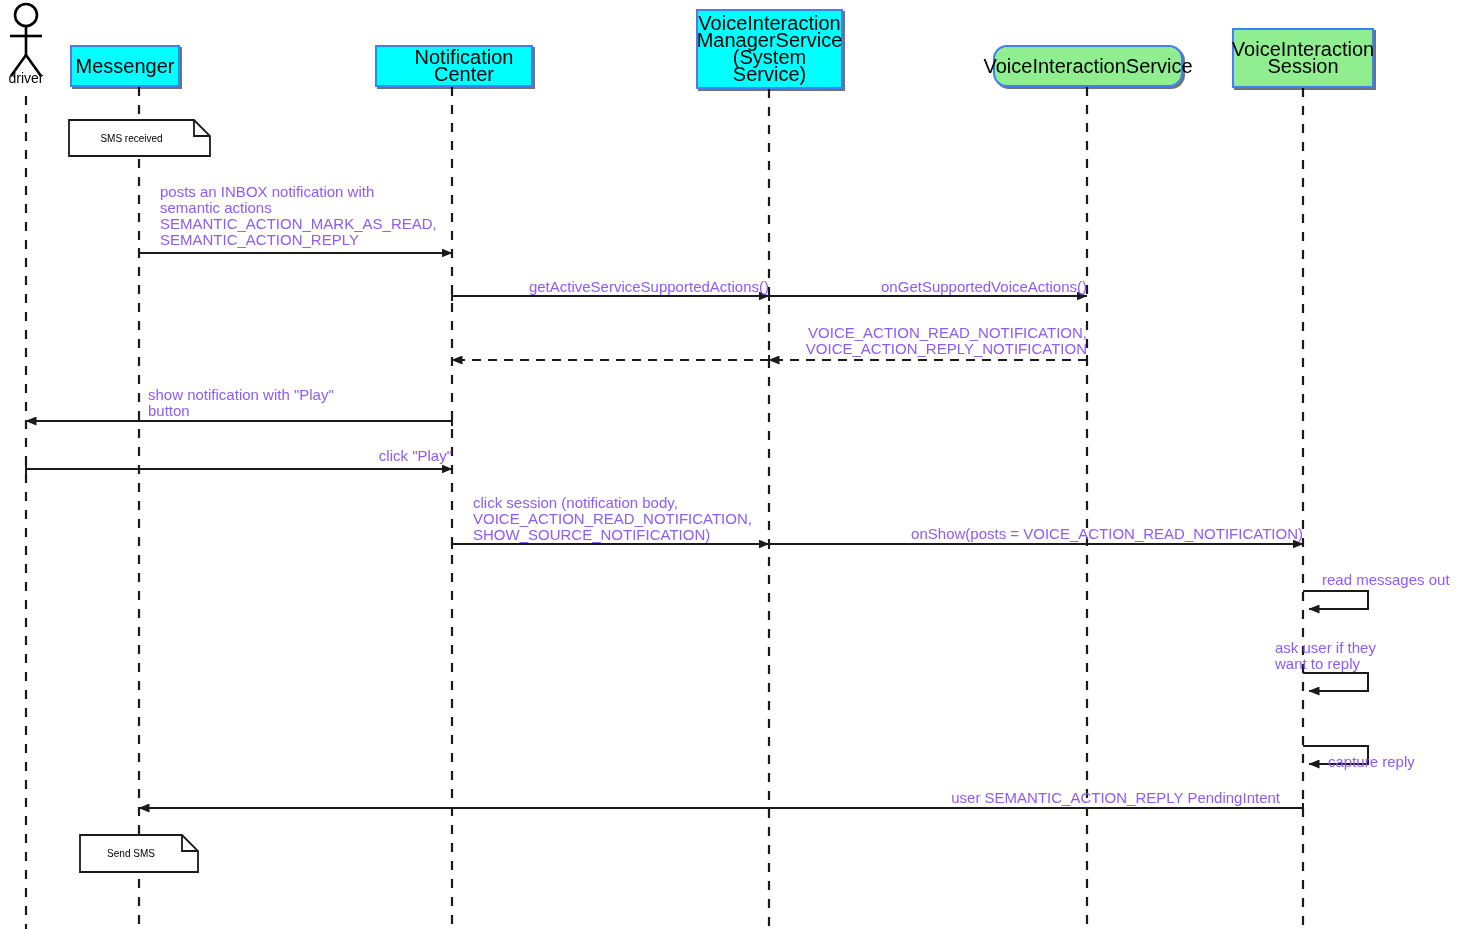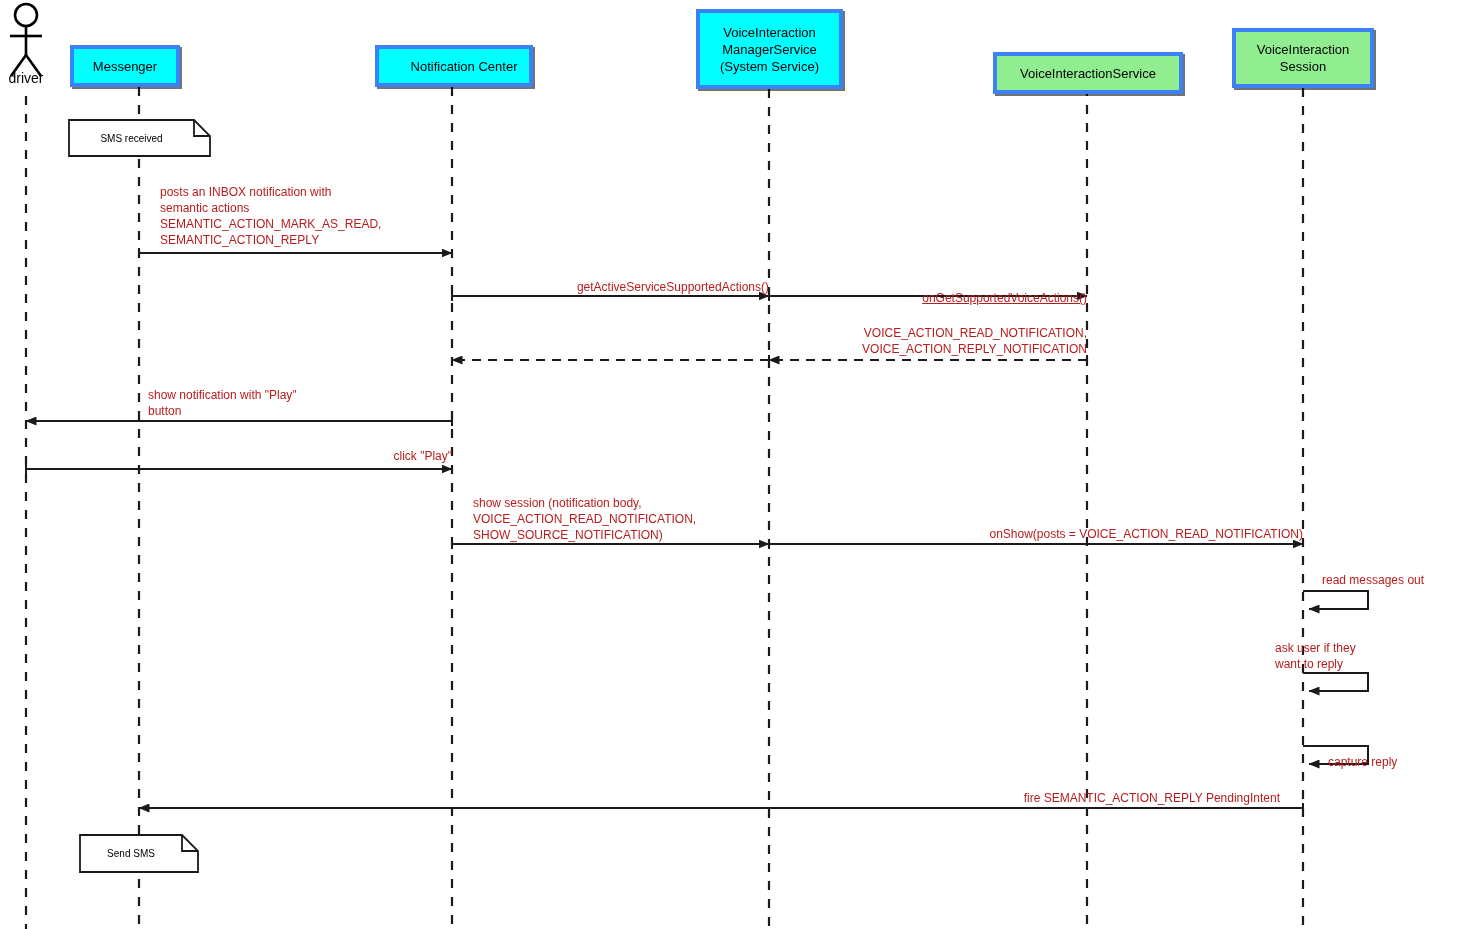--- a/index.html
+++ b/index.html
@@ -21,27 +21,27 @@
   svg.layer {
     position: absolute;
     left: 0;
     top: 0;
     width: 1457px;
     height: 929px;
   }
   .participant-box {
     position: absolute;
     box-sizing: border-box;
-    border: 4px solid #3b82f6;
+    border: 2px solid #3b82f6;
     background: #00FFFF;
     display: flex;
     align-items: center;
     justify-content: center;
     text-align: center;
-    font-size: 13px;
+    font-size: 20px;
     line-height: 17px;
     color: #000000;
     box-shadow: 2px 2px 0 rgba(0,0,0,0.55);
   }
   .participant-box.green { background: #90EE90; }
   .participant-label { display: block; padding: 0 6px; white-space: pre-line; }
 
   .actor-label {
     position: absolute;
     font-size: 14px;
@@ -62,23 +62,23 @@
     display: flex;
     align-items: center;
     justify-content: center;
     padding-right: 16px;
     box-sizing: border-box;
     white-space: nowrap;
   }
 
   .msg-label {
     position: absolute;
-    font-size: 12px;
+    font-size: 15px;
     line-height: 16px;
-    color: #b91c1c;
+    color: #8b5cf6;
     white-space: pre-line;
   }
   .msg-label.center { text-align: right; }
   .msg-label.left { text-align: left; }
 </style>
 </head>
 <body>
 
 <div id="diagram-root">
 
@@ -151,21 +151,21 @@
         <span class="participant-label">Messenger</span>
       </div>
       <div class="participant-box" style="left: 375px; top: 45px; width: 158px; height: 42px; background: rgb(0, 255, 255); padding-left: 20px;">
         <span class="participant-label">Notification Center</span>
       </div>
       <div class="participant-box" style="left: 696px; top: 9px; width: 147px; height: 80px; background: rgb(0, 255, 255);">
         <span class="participant-label">VoiceInteraction
 ManagerService
 (System Service)</span>
       </div>
-      <div class="participant-box green" style="left: 993px; top: 52px; width: 190px; height: 42px; background: rgb(144, 238, 144);">
+      <div class="participant-box green" style="left: 993px; top: 45px; width: 190px; height: 42px; background: rgb(144, 238, 144); border-radius: 14px;">
         <span class="participant-label">VoiceInteractionService</span>
       </div>
       <div class="participant-box green" style="left: 1232px; top: 28px; width: 142px; height: 60px; background: rgb(144, 238, 144);">
         <span class="participant-label">VoiceInteraction
 Session</span>
       </div>
     </div>
   <div id="notes-text-layer">
       <div class="note" style="left: 69px; top: 120px; width: 141px; height: 36px;">
         <div class="note-text">SMS received</div>
@@ -173,30 +173,30 @@
       <div class="note" style="left: 80px; top: 835px; width: 118px; height: 37px;">
         <div class="note-text">Send SMS</div>
       </div>
     </div>
   <div id="message-labels-layer">
       <div class="msg-label left" style="left: 160px; top: 184px;">posts an INBOX notification with
 semantic actions
 SEMANTIC_ACTION_MARK_AS_READ,
 SEMANTIC_ACTION_REPLY</div>
       <div class="msg-label center" style="left: 452px; top: 279px; width: 317px;">getActiveServiceSupportedActions()</div>
-      <div class="msg-label center" style="left: 769px; top: 290px; width: 318px; text-decoration: underline;">onGetSupportedVoiceActions()</div>
+      <div class="msg-label center" style="left: 769px; top: 279px; width: 318px;">onGetSupportedVoiceActions()</div>
       <div class="msg-label center" style="left: 769px; top: 325px; width: 318px;">VOICE_ACTION_READ_NOTIFICATION,
 VOICE_ACTION_REPLY_NOTIFICATION</div>
       <div class="msg-label left" style="left: 148px; top: 387px;">show notification with "Play"
 button</div>
       <div class="msg-label center" style="left: 26px; top: 448px; width: 426px;">click "Play"</div>
-      <div class="msg-label left" style="left: 473px; top: 495px;">show session (notification body,
+      <div class="msg-label left" style="left: 473px; top: 495px;">click session (notification body,
 VOICE_ACTION_READ_NOTIFICATION,
 SHOW_SOURCE_NOTIFICATION)</div>
       <div class="msg-label center" style="left: 769px; top: 526px; width: 534px;">onShow(posts = VOICE_ACTION_READ_NOTIFICATION)</div>
-      <div class="msg-label center" style="left: 400px; top: 790px; width: 880px;">fire SEMANTIC_ACTION_REPLY PendingIntent</div>
+      <div class="msg-label center" style="left: 400px; top: 790px; width: 880px;">user SEMANTIC_ACTION_REPLY PendingIntent</div>
       <div class="msg-label left" style="left: 1322px; top: 572px;">read messages out</div>
       <div class="msg-label left" style="left: 1275px; top: 640px;">ask user if they
 want to reply</div>
       <div class="msg-label left" style="left: 1328px; top: 754px;">capture reply</div>
     </div>
 
 </div>
 
 </body></html>

